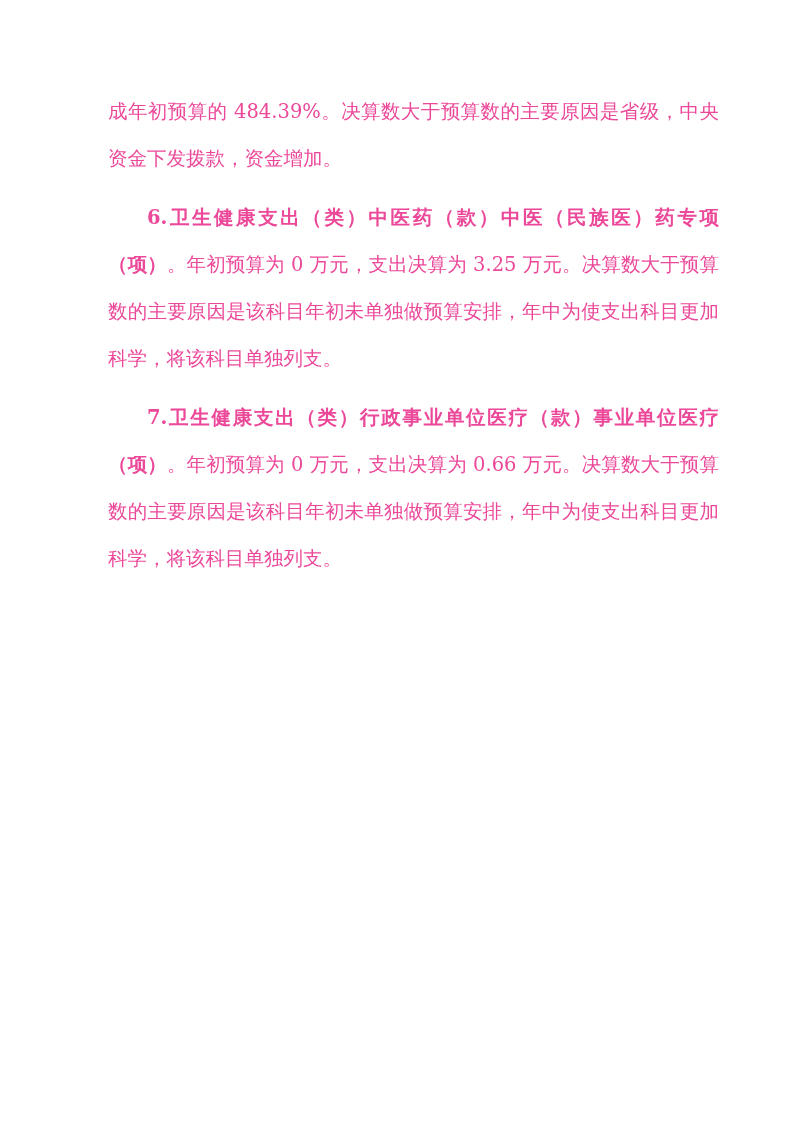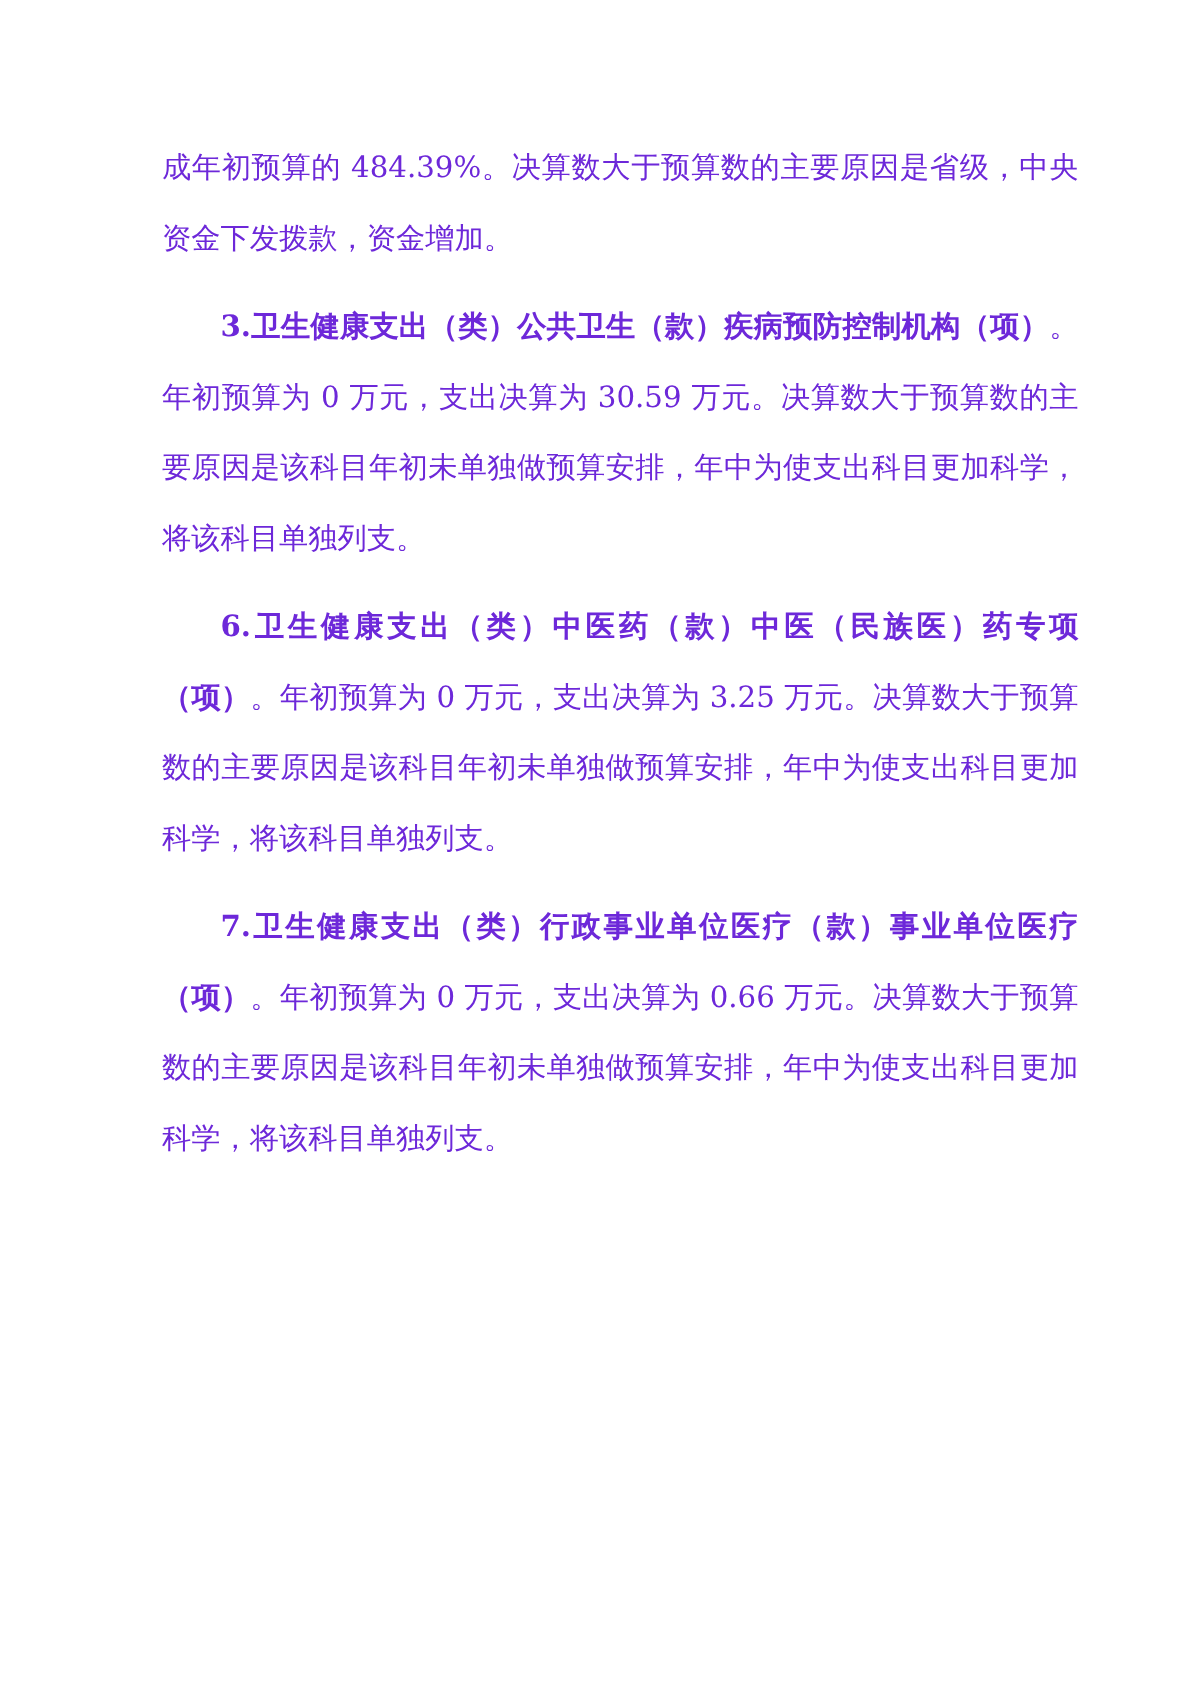--- a/index.html
+++ b/index.html
@@ -8,21 +8,21 @@
     background: #ffffff;
   }
   .page {
     width: 793px;
     height: 1122px;
     background: #ffffff;
     position: relative;
     box-sizing: border-box;
     padding: 88px 74px 60px 108px;
     font-family: "DejaVu Serif", "Liberation Serif", serif;
-    color: #6d28d9;
+    color: #ec4899;
     overflow: hidden;
   }
   .doc-body {
     font-size: 19.5px;
     line-height: 47px;
     text-align: justify;
     text-justify: inter-ideograph;
   }
   p.para {
     margin: 0 0 12px 0;
@@ -38,23 +38,20 @@
 </head>
 <body>
 
 <div class="page">
   <div class="doc-body">
 
     <p class="para">
       <span>成年初预算的 484.39%。决算数大于预算数的主要原因是省级，中央资金下发拨款，资金增加。</span>
     </p>
 
-    <p class="para indent">
-      <span class="lead">3.卫生健康支出（类）公共卫生（款）疾病预防控制机构（项）</span><span>。年初预算为 0 万元，支出决算为 30.59 万元。决算数大于预算数的主要原因是该科目年初未单独做预算安排，年中为使支出科目更加科学，将该科目单独列支。</span>
-    </p>
 
 
 
     <p class="para indent">
       <span class="lead">6.卫生健康支出（类）中医药（款）中医（民族医）药专项（项）</span><span>。年初预算为 0 万元，支出决算为 3.25 万元。决算数大于预算数的主要原因是该科目年初未单独做预算安排，年中为使支出科目更加科学，将该科目单独列支。</span>
     </p>
 
     <p class="para indent">
       <span class="lead">7.卫生健康支出（类）行政事业单位医疗（款）事业单位医疗（项）</span><span>。年初预算为 0 万元，支出决算为 0.66 万元。决算数大于预算数的主要原因是该科目年初未单独做预算安排，年中为使支出科目更加科学，将该科目单独列支。</span>
     </p>

